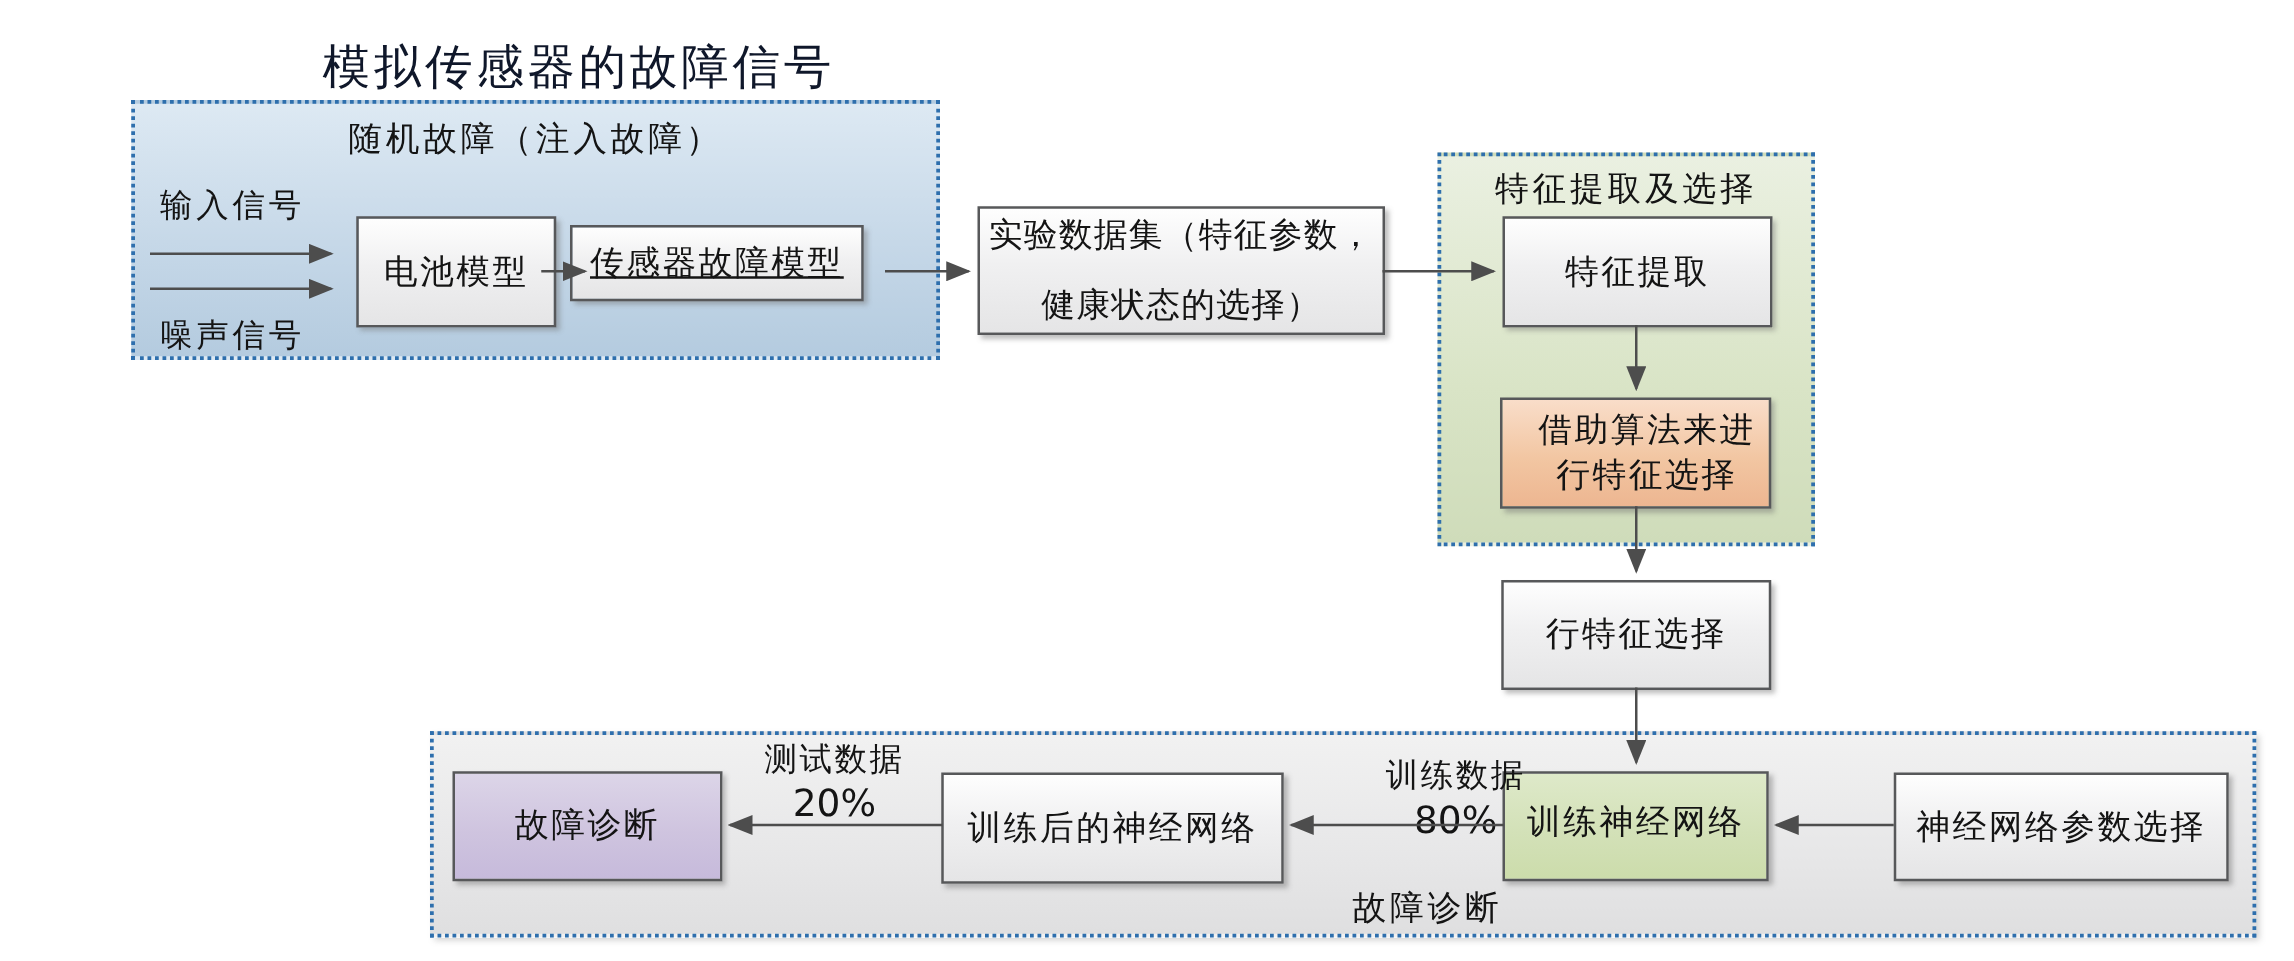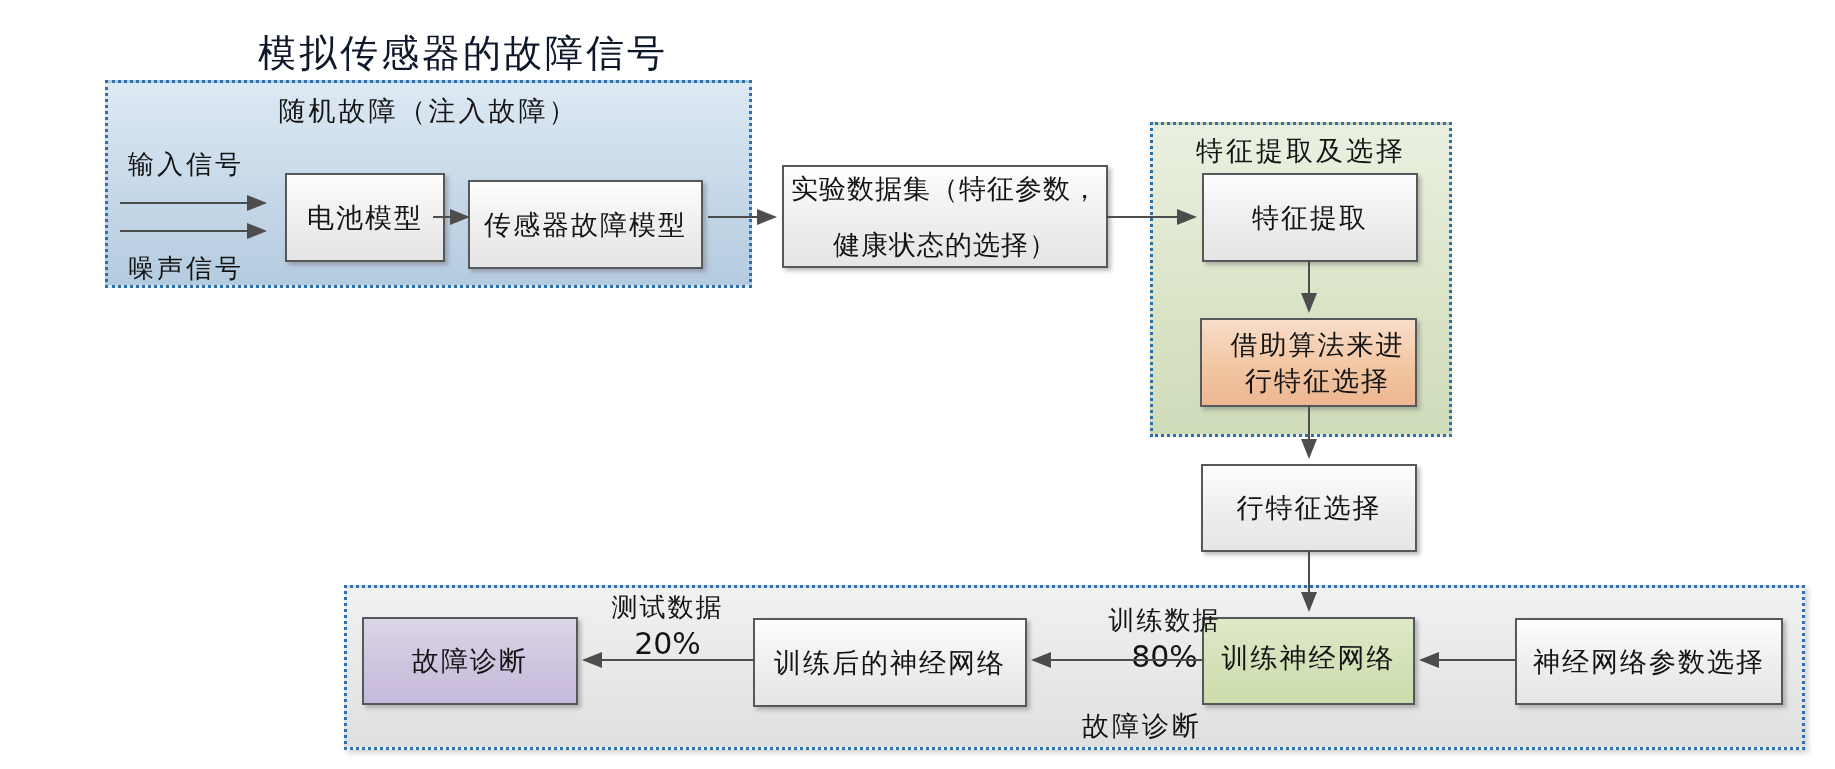--- a/index.html
+++ b/index.html
@@ -32,21 +32,21 @@
   .node {
     position:absolute; box-sizing:border-box;
     display:flex; flex-direction:column; align-items:center; justify-content:center;
     text-align:center; border:2px solid #57585a;
     background:linear-gradient(180deg,#fefefe 0%,#f0f0f1 45%,#e5e5e6 100%);
     box-shadow:3px 3px 4px rgba(110,110,110,.45);
     font-size:27px; letter-spacing:2px; line-height:1.3;
   }
   .node div { white-space:nowrap; }
   #n-battery   { left:273px;  top:173px; width:160px; height:89px;margin-left:12px; }
-  #n-sensor    { left:468px;  top:180px; width:235px; height:89px; }
+  #n-sensor    { left:456px;  top:180px; width:235px; height:61px;text-decoration:underline; }
   #n-dataset   { left:782px;  top:165px; width:326px; height:103px; letter-spacing:1px;gap:20px; }
   #n-featext   { left:1202px; top:173px; width:216px; height:89px; }
   #n-featsel   { left:1200px; top:318px; width:217px; height:89px;
                  background:linear-gradient(180deg,#f9ddc9 0%,#f2c6a2 55%,#edb691 100%);padding-left:18px; }
   #n-setlabel  { left:1201px; top:464px; width:216px; height:88px; }
   #n-trainnn   { left:1202px; top:617px; width:213px; height:88px;
                  background:linear-gradient(180deg,#dee9c9 0%,#d3e1b8 55%,#ccdcab 100%);font-family:Liberation Mono, monospace; }
   #n-nnparam   { left:1515px; top:618px; width:268px; height:87px; }
   #n-trainednn { left:753px;  top:618px; width:274px; height:89px; }
   #n-faultdiag { left:362px;  top:617px; width:216px; height:88px;

